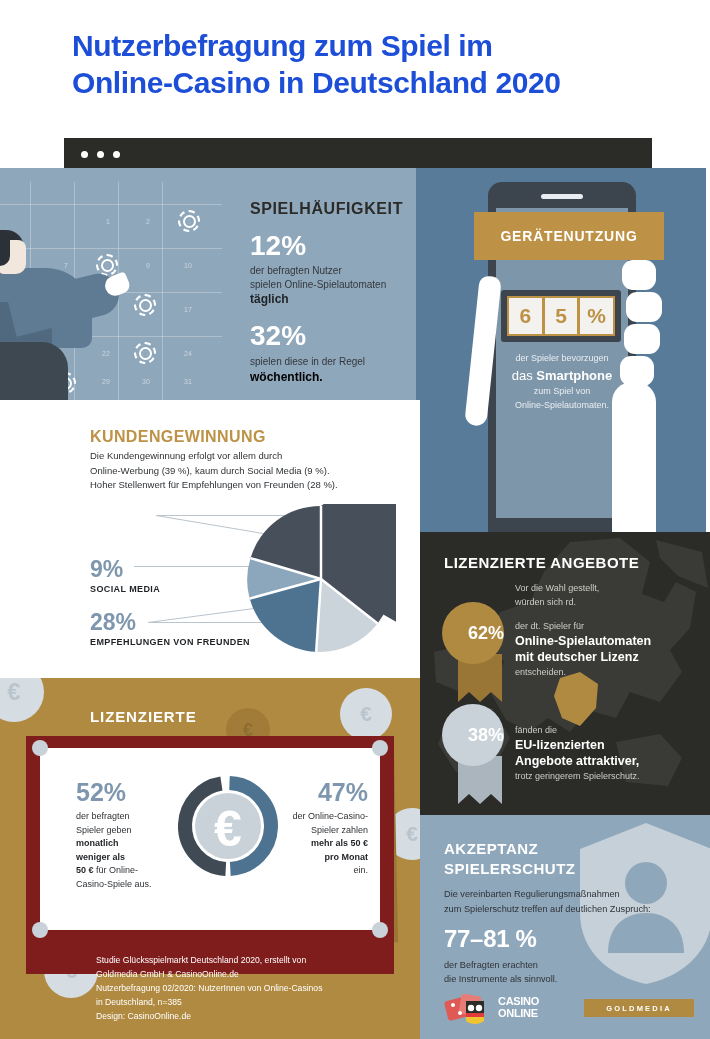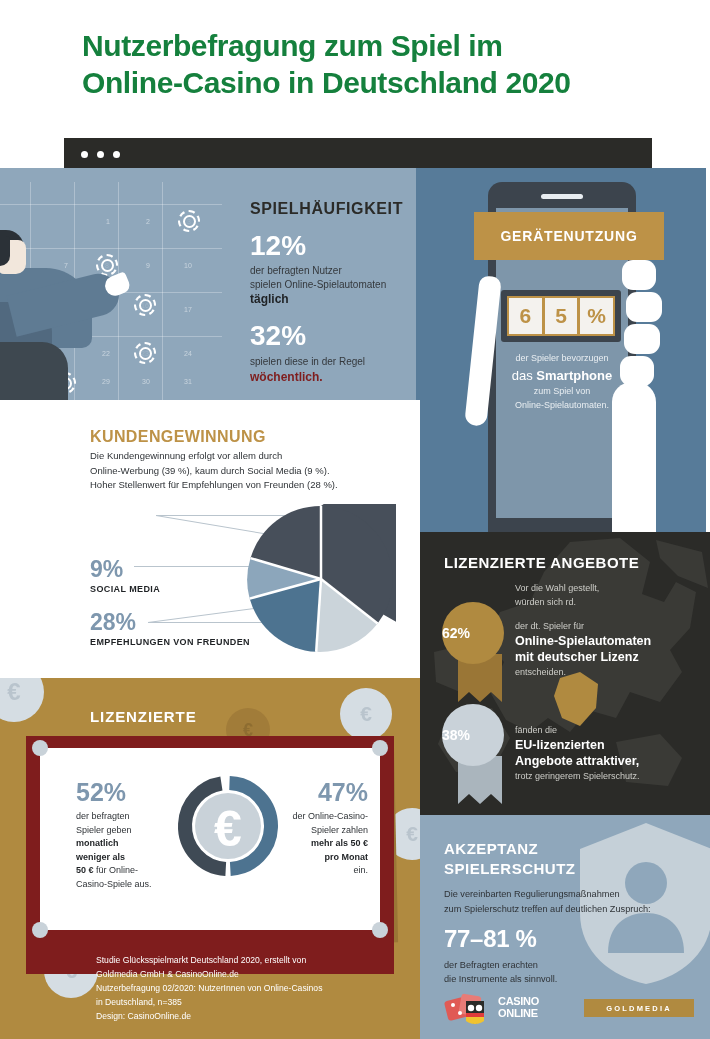--- a/index.html
+++ b/index.html
@@ -8,43 +8,43 @@
     background:#ffffff;
     font-family:"Liberation Sans", sans-serif;
     overflow:hidden;
     position:relative;
   }
   #page{position:relative;width:710px;height:1039px;overflow:hidden;background:#fff;}
 
   
   .header{position:absolute;left:0;top:0;width:710px;height:130px;background:#fff;}
   .title{
-    position:absolute;left:82px;top:28px;width:600px;
-    font-size:30px;line-height:1.22;font-weight:bold;color:#15803d;
+    position:absolute;left:72px;top:28px;width:600px;
+    font-size:30px;line-height:1.22;font-weight:bold;color:#1d4ed8;
     letter-spacing:-0.4px;
   }
   .browserbar{
     position:absolute;left:64px;top:138px;width:588px;height:30px;
     background:#2b2b28;
   }
   .dot{position:absolute;top:13px;width:7px;height:7px;border-radius:50%;background:#fff;}
   .dot.d1{left:17px;} .dot.d2{left:33px;} .dot.d3{left:49px;}
 
   
   .sec{position:absolute;overflow:hidden;}
 
   
   .sec-freq{left:0;top:168px;width:420px;height:232px;background:#8fa7bb;}
   .freq-title{position:absolute;left:250px;top:32px;font-size:16px;font-weight:bold;color:#2b2b28;letter-spacing:0.6px;}
   .freq-big1{position:absolute;left:250px;top:62px;font-size:28px;font-weight:bold;color:#ffffff;}
   .freq-t1{position:absolute;left:250px;top:96px;width:160px;font-size:10px;line-height:1.35;color:#34383c;}
   .freq-t1 b{color:#1f2225;font-size:12px;}
   .freq-big2{position:absolute;left:250px;top:152px;font-size:28px;font-weight:bold;color:#ffffff;}
   .freq-t2{position:absolute;left:250px;top:187px;width:170px;font-size:10px;line-height:1.35;color:#34383c;}
-  .freq-t2 b{color:#7f1d1d;font-size:12px;}
+  .freq-t2 b{color:#000000;font-size:12px;}
 
   
   .cal{position:absolute;left:-28px;top:14px;width:250px;height:218px;}
   .cal-line{position:absolute;background:rgba(255,255,255,0.28);}
   .cal-num{position:absolute;font-size:7px;color:#ffffff;opacity:.5;}
   .chip{
     position:absolute;width:22px;height:22px;border-radius:50%;
     border:2px dashed #ffffff;box-sizing:border-box;
     display:flex;align-items:center;justify-content:center;
     font-size:7px;color:#9fb4c6;background:transparent;
@@ -94,21 +94,21 @@
   .pie{position:absolute;left:246px;top:104px;width:150px;height:150px;}
   .lead{position:absolute;height:1px;background:#b9c4cd;}
   .leadsq{position:absolute;width:5px;height:5px;background:#c6d0d8;}
 
   
   .sec-liz{left:420px;top:532px;width:290px;height:283px;background:#2b2b28;}
   .map{position:absolute;left:0;top:0;width:290px;height:283px;opacity:1;}
   .liz-title{position:absolute;left:24px;top:22px;font-size:15px;font-weight:bold;color:#ffffff;letter-spacing:0.5px;}
   .liz-intro{position:absolute;left:95px;top:50px;width:150px;font-size:9px;line-height:1.5;color:#cdcdc8;}
   .medal{position:absolute;}
-  .medal-circ{width:62px;height:62px;border-radius:50%;display:flex;align-items:center;justify-content:flex-start;font-size:14px;font-weight:bold;color:#fff;}
+  .medal-circ{width:62px;height:62px;border-radius:50%;display:flex;align-items:center;justify-content:flex-end;font-size:18px;font-weight:bold;color:#fff;}
   .liz-b1{position:absolute;left:95px;top:88px;width:190px;font-size:9px;line-height:1.45;color:#cdcdc8;}
   .liz-b1 .hl{display:block;font-size:12.5px;font-weight:bold;color:#ffffff;line-height:1.3;}
   .liz-b2{position:absolute;left:95px;top:192px;width:190px;font-size:9px;line-height:1.45;color:#cdcdc8;}
   .liz-b2 .hl{display:block;font-size:12.5px;font-weight:bold;color:#ffffff;line-height:1.3;}
 
   
   .sec-budget{left:0;top:678px;width:420px;height:361px;background:#b08a40;}
   .coin{position:absolute;border-radius:50%;background:#d5dde3;display:flex;align-items:center;justify-content:center;color:#b9c4cd;font-weight:bold;}
   .coin.sh{background:#a17c39;color:#8e6d31;}
   .bud-title{position:absolute;left:90px;top:30px;font-size:15px;font-weight:bold;color:#ffffff;letter-spacing:0.9px;}

